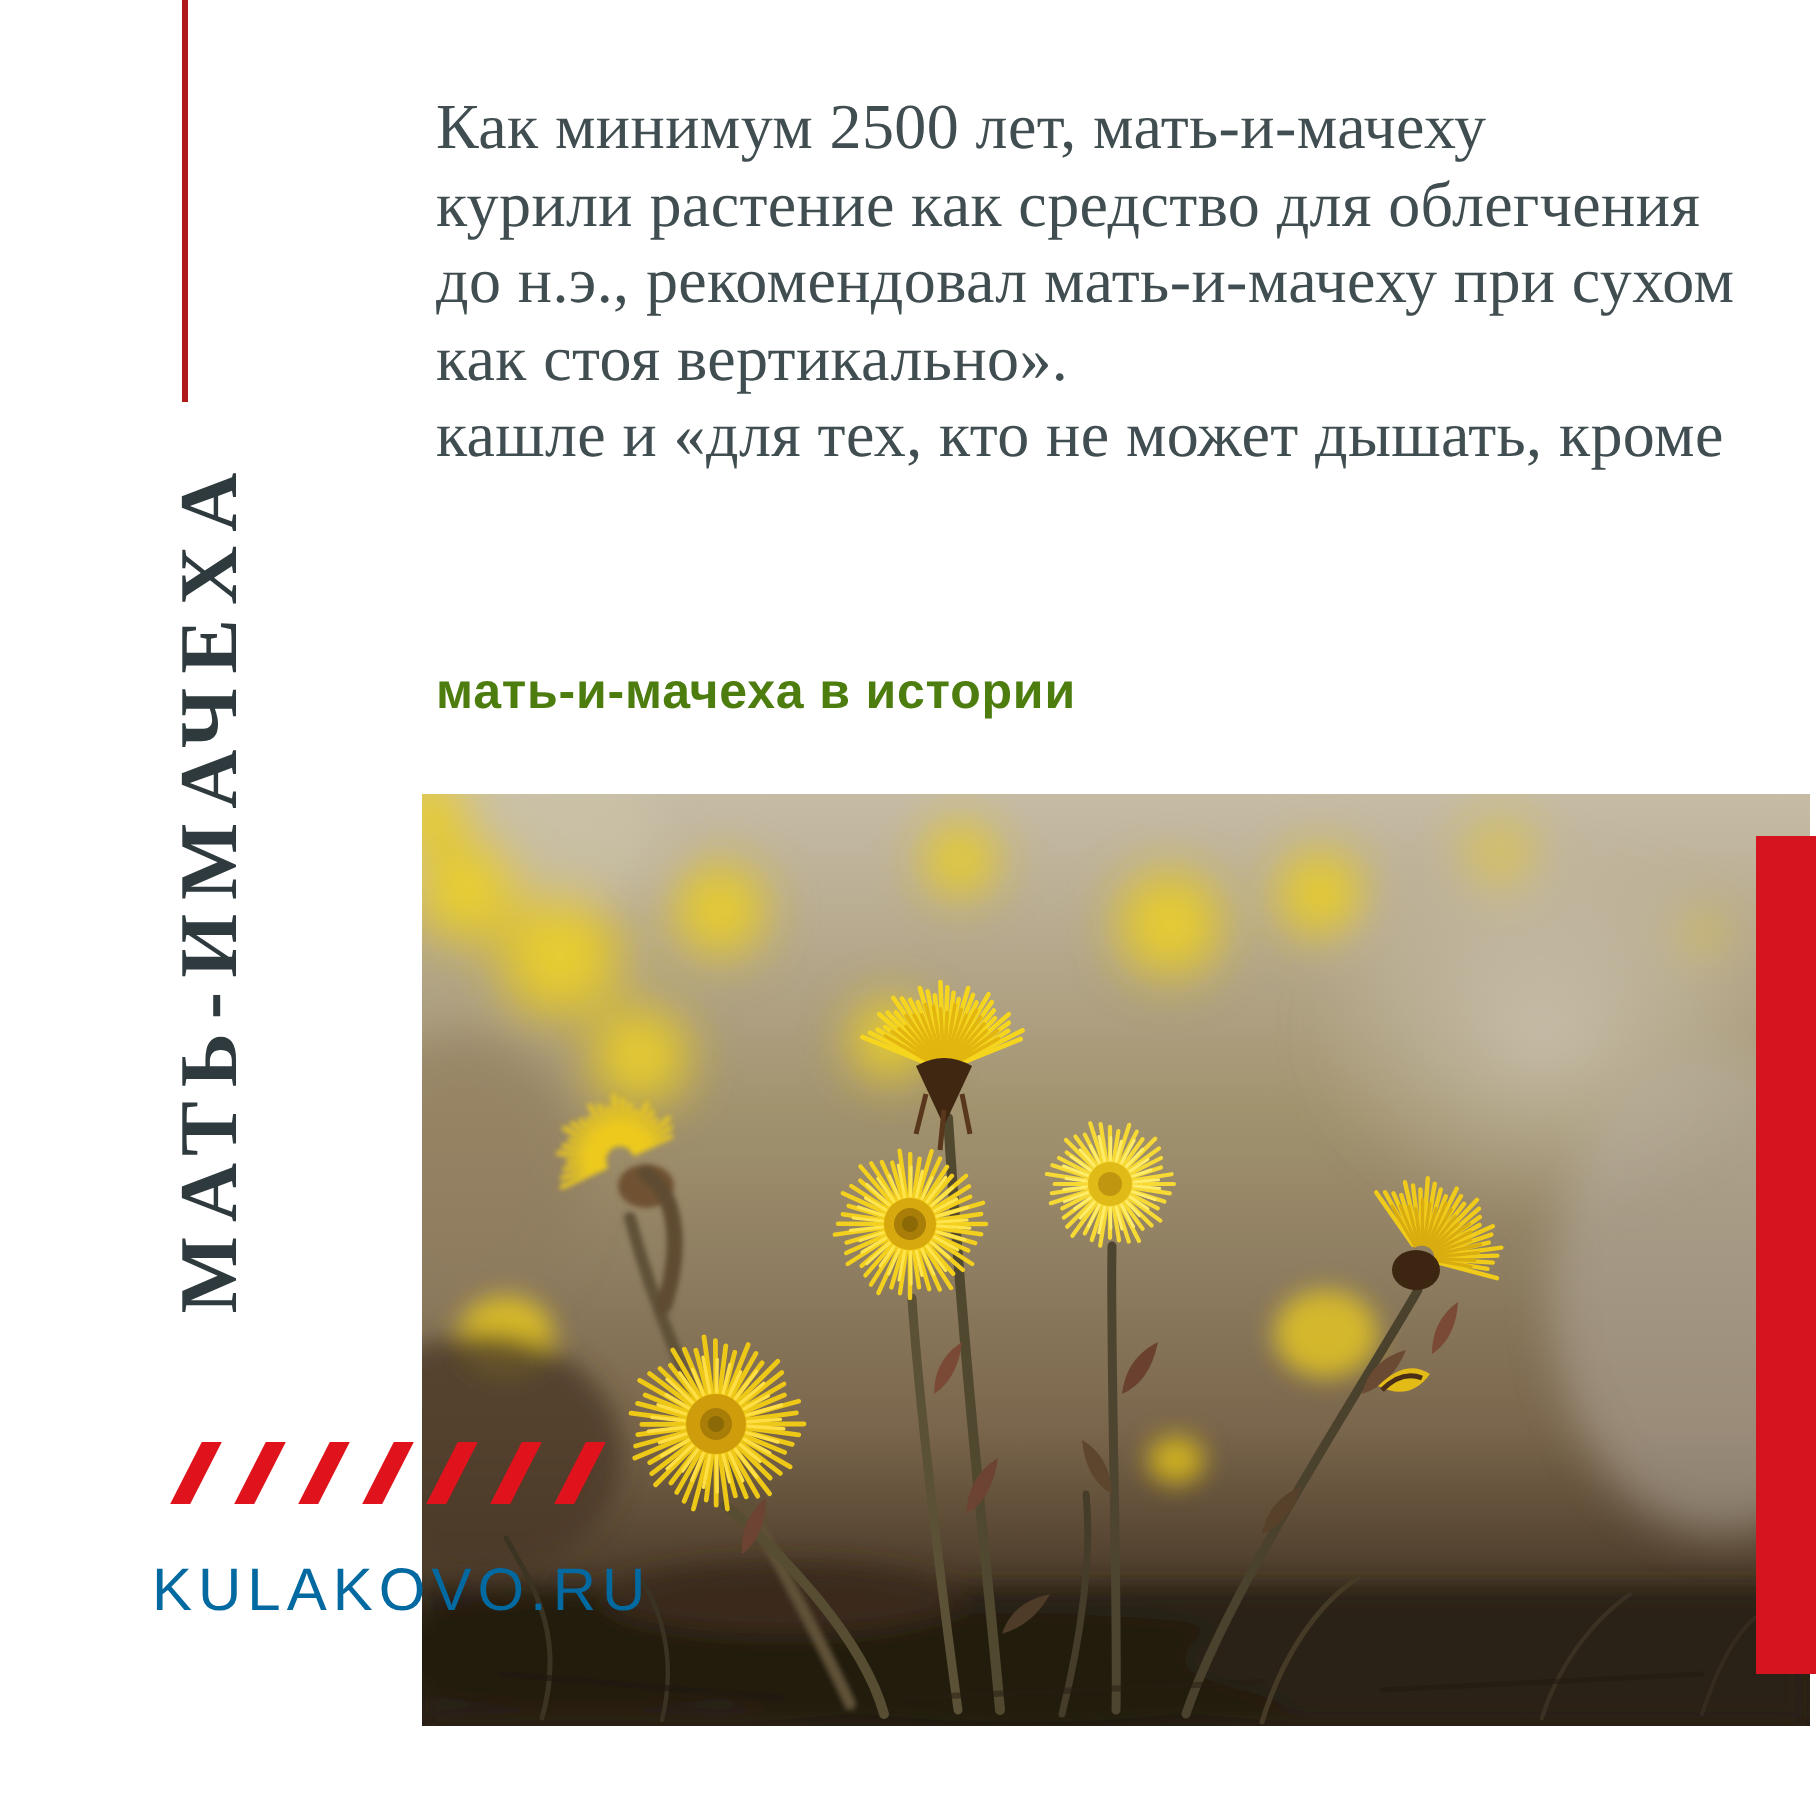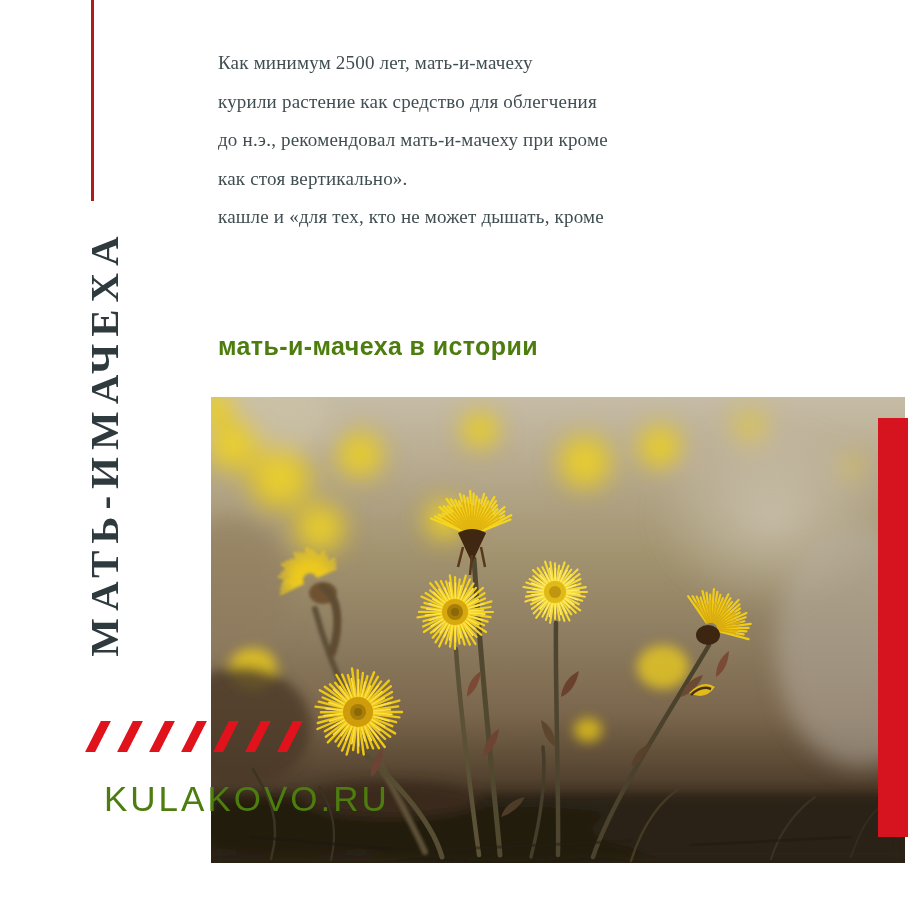--- a/index.html
+++ b/index.html
@@ -7,53 +7,53 @@
           font-family:"Liberation Sans",sans-serif;}
   
   .top-line{position:absolute;left:91px;top:0;width:3px;height:201px;background:#b01a1a;}
   
   .vtitle-anchor{position:absolute;left:104px;top:443px;width:0;height:0;}
   .vtitle{position:absolute;left:0;top:0;transform:translate(-50%,-50%) rotate(-90deg);
           white-space:nowrap;font-family:"Liberation Serif","DejaVu Serif",serif;
           font-weight:700;font-size:41px;letter-spacing:7px;color:#2e3a3d;}
   
   .para{position:absolute;left:218px;top:44px;font-family:"Liberation Serif","DejaVu Serif",serif;
-        font-size:19px;line-height:38.6px;color:#414e51;letter-spacing:.2px;}
+        font-size:32px;line-height:38.6px;color:#414e51;letter-spacing:.2px;}
   .pline{white-space:nowrap;}
   
   .tag{position:absolute;left:218px;top:332px;font-size:25px;font-weight:700;color:#4d7c0f;
        letter-spacing:.4px;}
   
   .photo{position:absolute;left:211px;top:397px;width:694px;height:466px;overflow:hidden;
          background:linear-gradient(180deg,#c6bca6 0%,#b6a98d 16%,#a2936f 34%,#8d7c60 52%,
                     #7a664c 68%,#53422f 82%,#312619 94%,#2a2014 100%);}
   .photo svg{position:absolute;left:0;top:0;}
   
   .right-bar{position:absolute;left:878px;top:418px;width:30px;height:419px;background:#d61420;z-index:4;}
   
   .hatch{position:absolute;left:93px;top:721px;display:flex;gap:22px;z-index:5;}
   .hatch span{display:block;width:10px;height:31px;background:#e0131c;transform:skewX(-27deg);}
   
-  .site{position:absolute;left:76px;top:779px;font-size:35px;letter-spacing:3px;color:#4d7c0f;z-index:5;margin-left:28px;}
+  .site{position:absolute;left:76px;top:779px;font-size:30px;letter-spacing:3px;color:#0369a1;z-index:5;}
 </style>
 </head>
 <body>
 
 <div class="canvas">
 
   <div class="top-line"></div>
 
   <div class="vtitle-anchor">
     <span class="vtitle">МАТЬ-ИМАЧЕХА</span>
   </div>
 
   <div class="para">
     <div class="pline">Как минимум 2500 лет, мать-и-мачеху</div>
     <div class="pline">курили растение как средство для облегчения</div>
-    <div class="pline">до н.э., рекомендовал мать-и-мачеху при кроме</div>
+    <div class="pline">до н.э., рекомендовал мать-и-мачеху при сухом</div>
     <div class="pline">как стоя вертикально».</div>
     <div class="pline">кашле и «для тех, кто не может дышать, кроме</div>
   </div>
 
   <div class="tag">мать-и-мачеха в истории</div>
 
   <div class="photo">
     <svg width="694" height="466" viewBox="0 0 694 466">
       <defs>
         <filter id="fb12" x="-80%" y="-80%" width="260%" height="260%">

